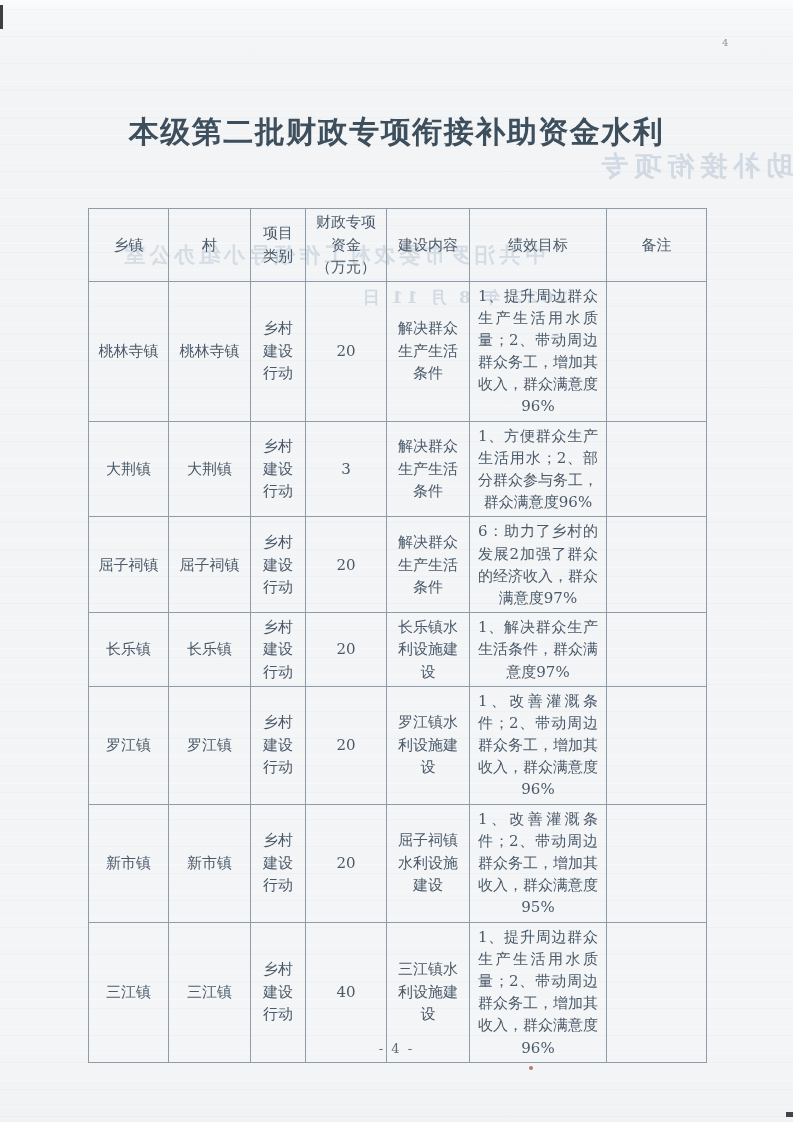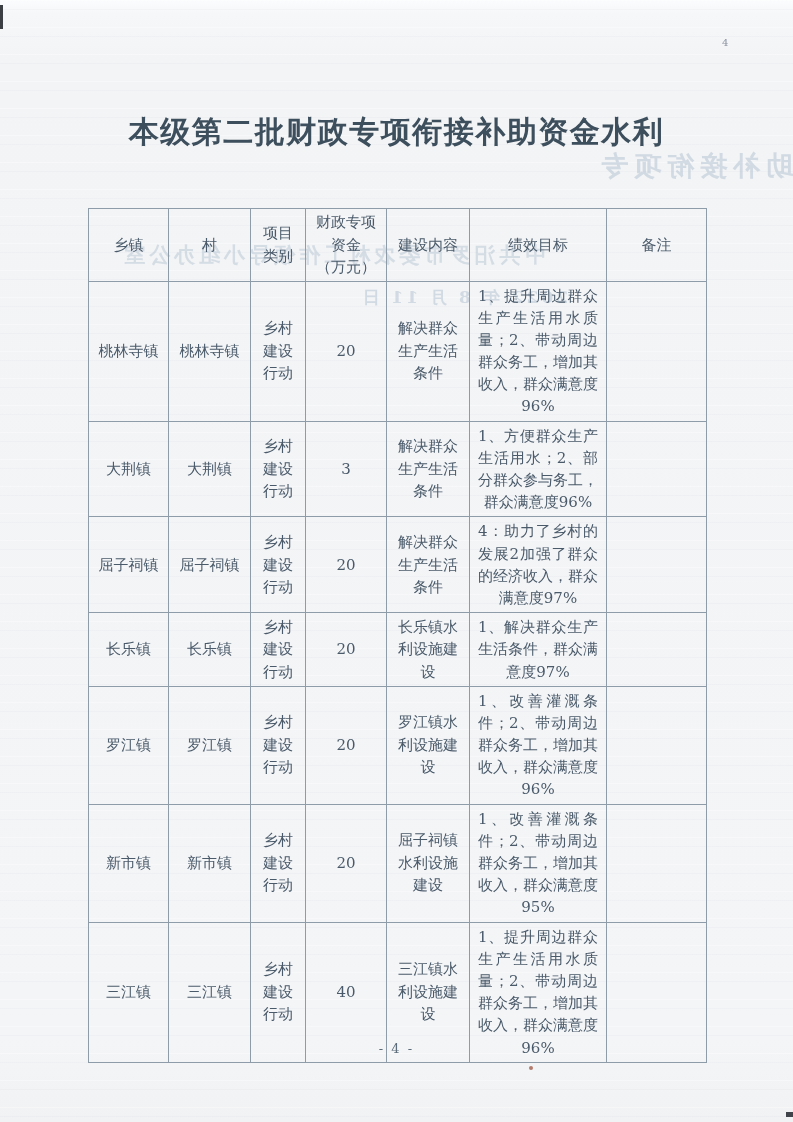--- a/index.html
+++ b/index.html
@@ -143,21 +143,21 @@
           <td></td>
         </tr>
         <tr style="height:84px">
           <td>屈子祠镇</td>
           <td>屈子祠镇</td>
           <td class="pre">乡村
 建设
 行动</td>
           <td>20</td>
           <td>解决群众生产生活条件</td>
-          <td class="goal">4：助力了乡村的发展2加强了群众的经济收入，群众满意度97%</td>
+          <td class="goal">6：助力了乡村的发展2加强了群众的经济收入，群众满意度97%</td>
           <td></td>
         </tr>
         <tr style="height:70px">
           <td>长乐镇</td>
           <td>长乐镇</td>
           <td class="pre">乡村
 建设
 行动</td>
           <td>20</td>
           <td>长乐镇水利设施建设</td>

